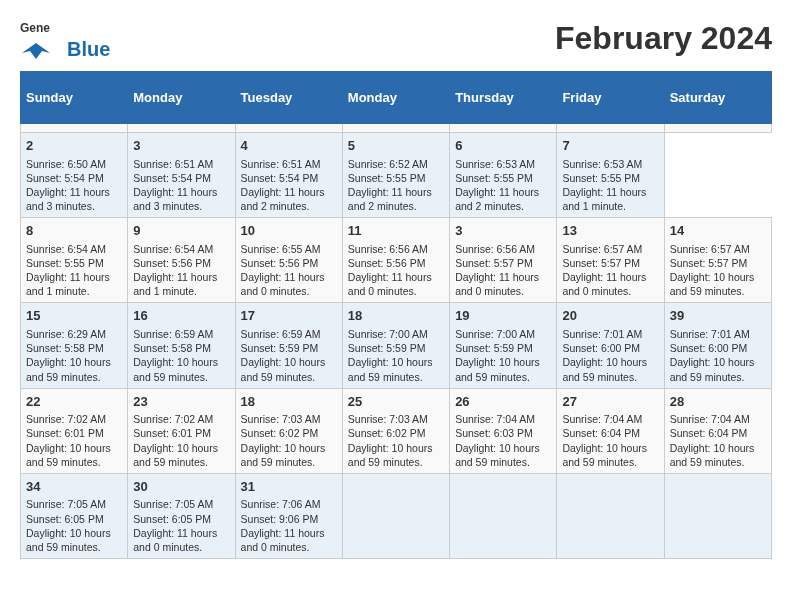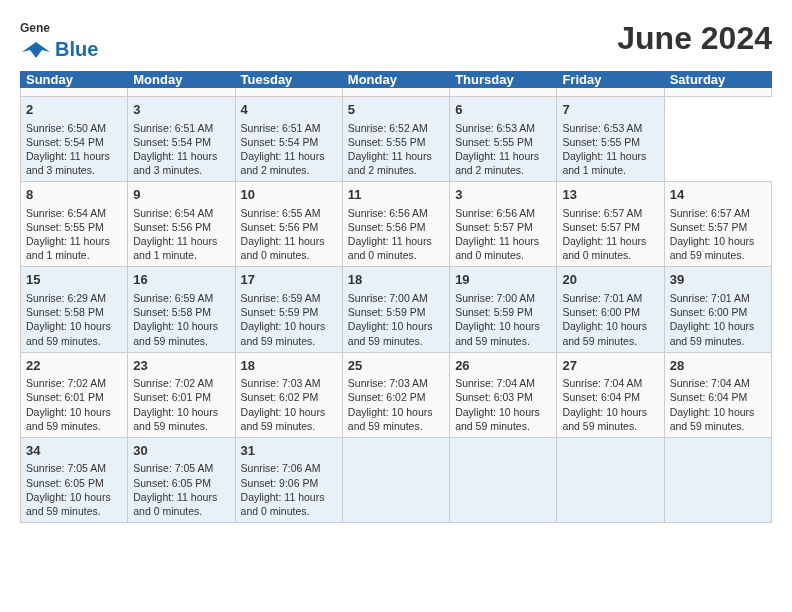--- a/index.html
+++ b/index.html
@@ -44,21 +44,21 @@
       color: #555;
     }
     table {
       width: 100%;
       border-collapse: collapse;
       font-size: 11px;
     }
     thead tr th {
       background-color: #2a6aad;
       color: #fff;
-      padding: 0 5px;
+      padding: 18px 5px;
       text-align: left;
       font-size: 13px;
       font-weight: bold;
       border: 1px solid #2a6aad;
     }
     tbody tr td {
       border: 1px solid #ccc;
       padding: 4px 5px;
       vertical-align: top;
       color: #333;
@@ -85,29 +85,29 @@
 </head>
 <body>
 
 <div class="header-area">
   <div class="logo">
     <div class="logo-row">
       <svg class="logo-icon" viewBox="0 0 40 24" width="40" height="24">
         <text x="0" y="16" font-size="16" font-weight="bold" fill="#333">General</text>
       </svg>
     </div>
-    <div style="display:flex; align-items:center; gap:3px;">
+    <div style="display:flex; align-items:flex-end; gap:15px;">
       <svg width="32" height="20" viewBox="0 0 32 20">
         <polygon points="16,2 30,12 22,10 16,18 10,10 2,12" fill="#1a6aad"></polygon>
       </svg>
       <span style="font-size:20px; font-weight:bold; color:#1a6aad;">Blue</span>
     </div>
   </div>
   <div class="title-area">
-    <div class="month-title">June 2024</div>
+    <div class="month-title">February 2024</div>
   </div>
 </div>
 
 <table>
   <thead>
     <tr>
     <th>Sunday</th>
         <th>Monday</th>
         <th>Tuesday</th>
         <th>Monday</th>

